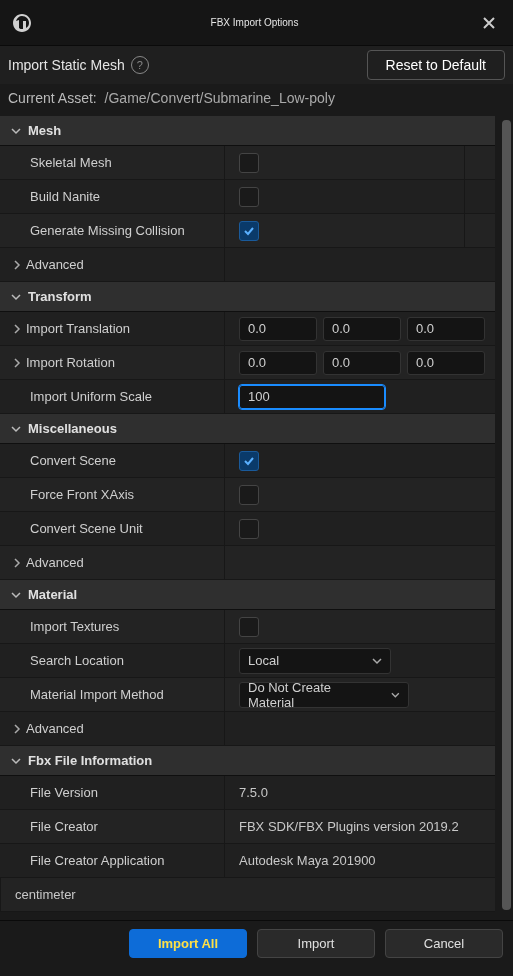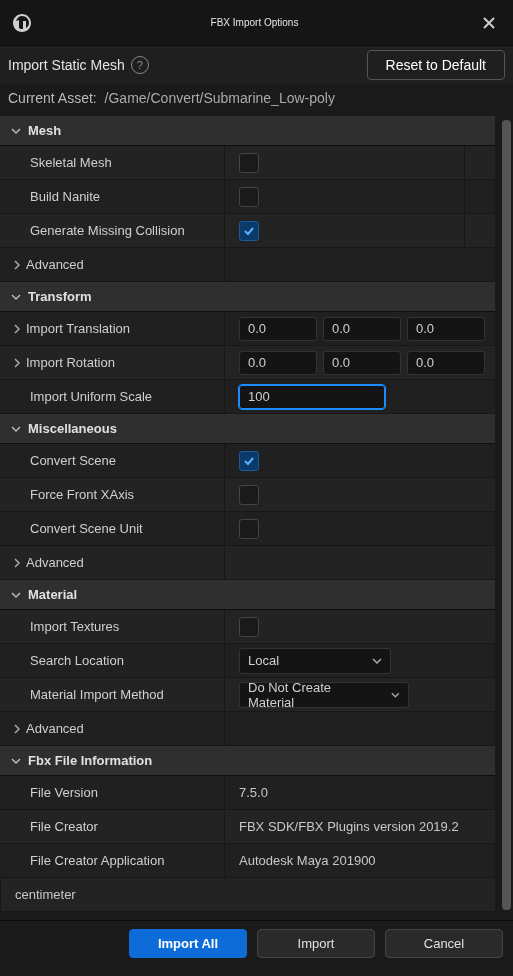--- a/index.html
+++ b/index.html
@@ -209,21 +209,21 @@
   border-radius: 4px;
   border: 1px solid #444;
   background: #2a2a2a;
   color: #e0e0e0;
   font-size: 13px;
   cursor: pointer;
 }
 .btn.primary {
   background: #0d6cd8;
   border-color: #0d6cd8;
-  color: #ffffff;
+  color: #fde047;
   font-weight: 600;
 }
 svg { display: block; }
 </style>
 </head>
 <body>
 
 <div class="titlebar">
   <div class="logo">
     <svg width="22" height="22" viewBox="0 0 22 22">

